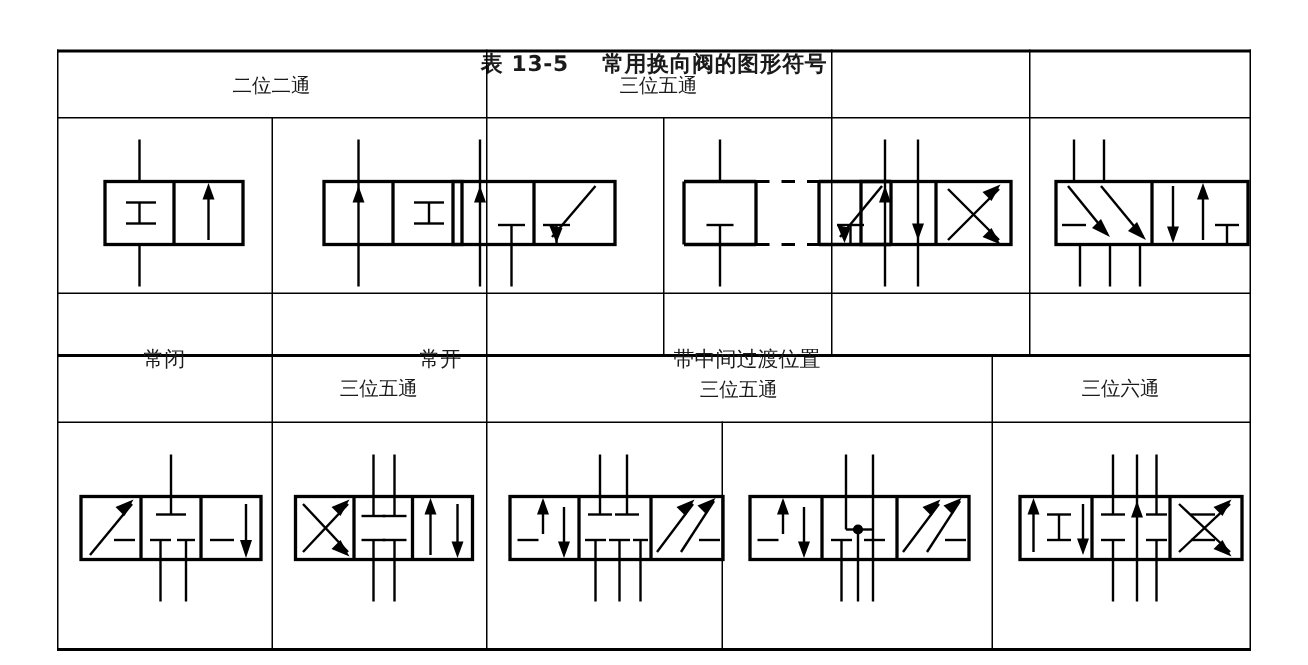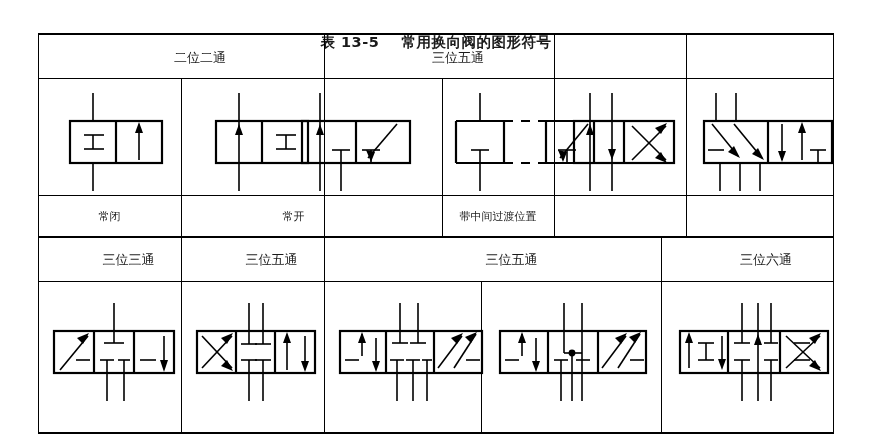--- a/index.html
+++ b/index.html
@@ -57,28 +57,28 @@
     width: 1px;
     background: #000;
   }
 
   .cellhead {
     position: absolute;
     text-align: center;
     font-size: 13px;
     line-height: 1;
     white-space: nowrap;
-    margin-left: 19px;
   }
   .caption {
     position: absolute;
     text-align: center;
-    font-size: 11px;
+    font-size: 14px;
     line-height: 1;
     white-space: nowrap;
+    margin-top: 22px;
   }
 
   .sym {
     position: absolute;
   }
   svg { display: block; overflow: visible; }
 </style>
 </head>
 <body>
 
@@ -111,21 +111,20 @@
 
     <div class="vline" style="left:443px; top:248px; height:151px;"></div>
 
     <div class="cellhead" style="left:0px;   top:18px; width:286px;">二位二通</div>
     <div class="cellhead" style="left:286px; top:18px; width:230px;">三位五通</div>
 
     <div class="caption" style="left:0px;   top:178px; width:143px;">常闭</div>
     <div class="caption" style="left:143px; top:178px; width:143px;padding-left:41px;">常开</div>
     <div class="caption" style="left:404px; top:178px; width:112px;">带中间过渡位置</div>
 
-    <div class="cellhead" style="left:0px;   top:220px; width:143px;">三位三通</div>
     <div class="cellhead" style="left:143px; top:220px; width:143px;">三位五通</div>
     <div class="cellhead" style="left:286px; top:220px; width:337px;font-family:Liberation Serif, serif;">三位五通</div>
     <div class="cellhead" style="left:623px; top:220px; width:172px;">三位六通</div>
 
     <div class="sym" style="left:26px; top:55px;">
       <svg width="110" height="110" viewBox="0 0 110 110">
         <g stroke="#000" fill="none" stroke-width="2.2">
           <rect x="6" y="33" width="92" height="42"></rect>
           <line x1="52" y1="33" x2="52" y2="75"></line>
         </g>

